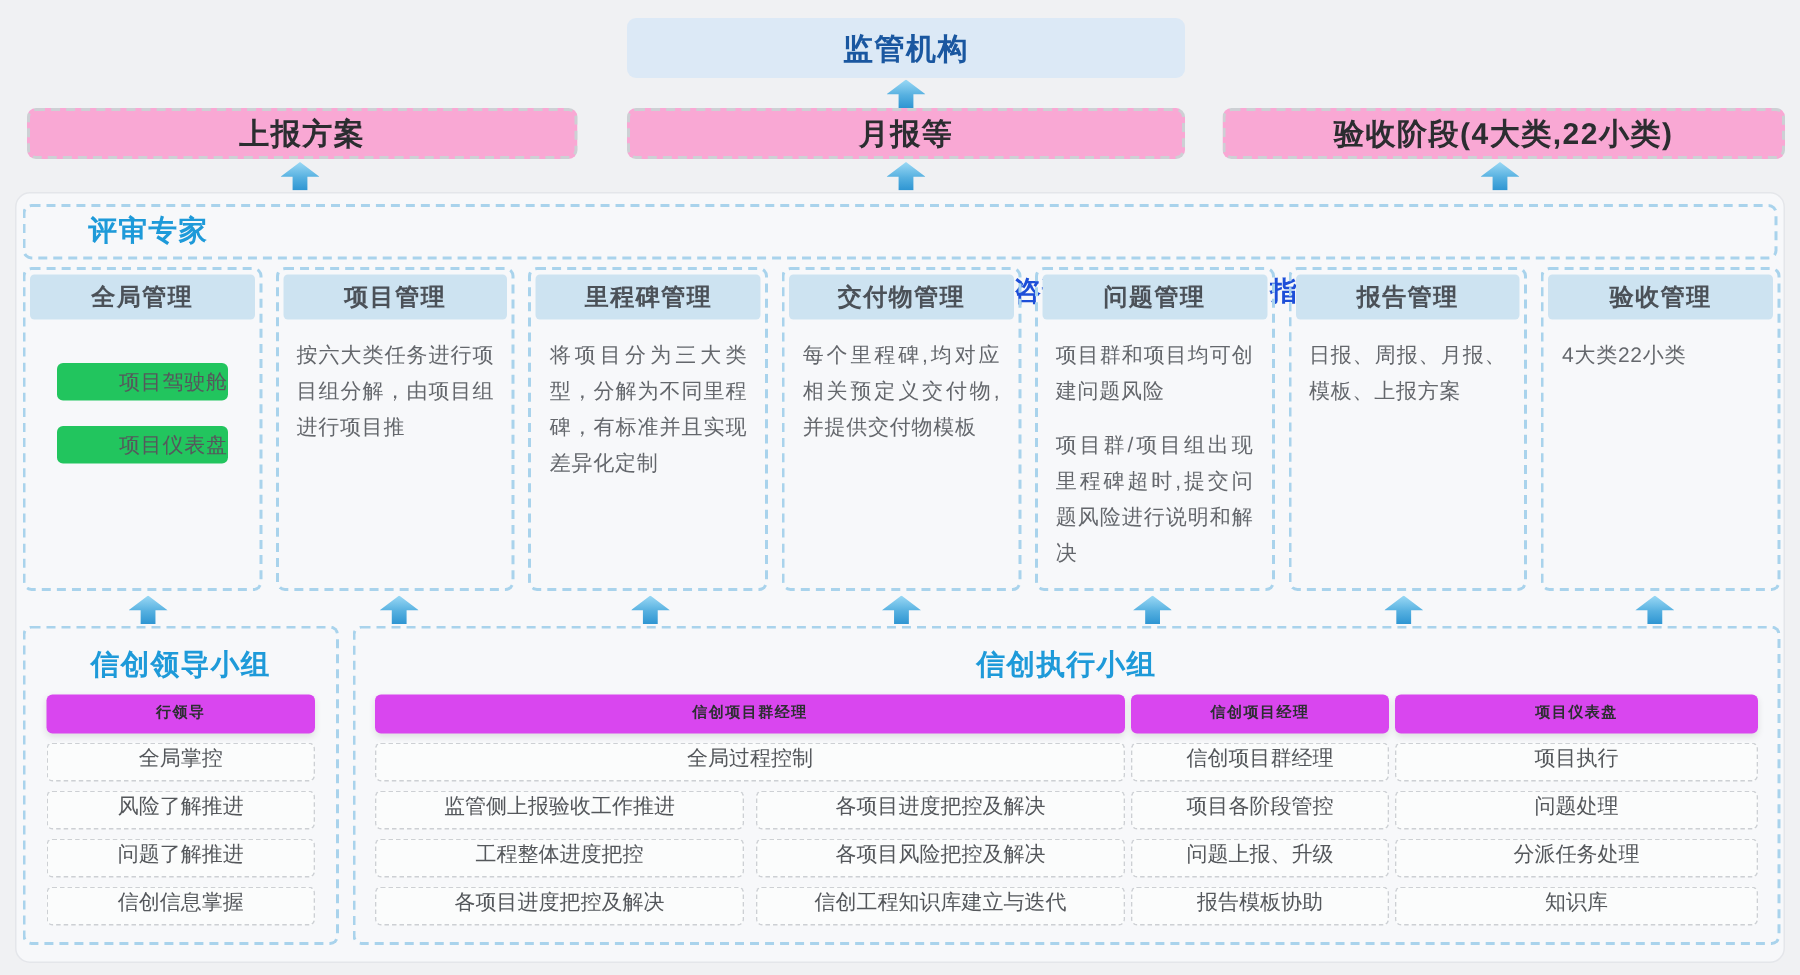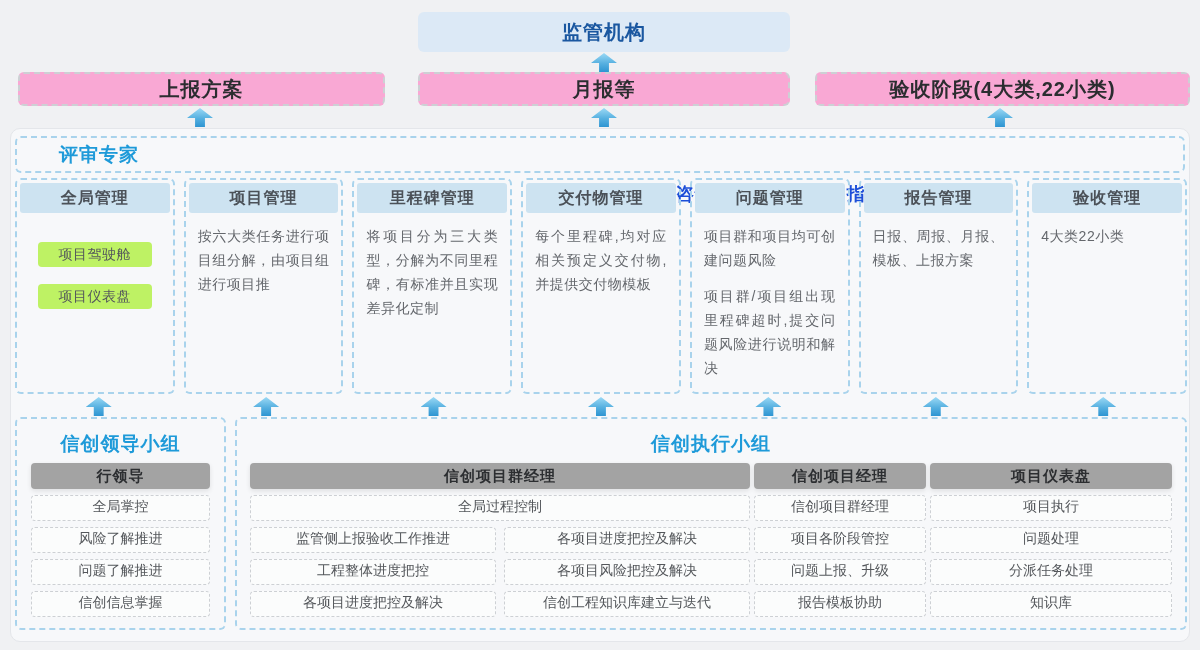--- a/index.html
+++ b/index.html
@@ -70,21 +70,21 @@
     font-size:16px;font-weight:bold;color:#4b5158;letter-spacing:1px;
   }
   .col-body{
     padding:8px 12px 0 12px;
     font-size:14px;line-height:1.72;color:#64676c;
     text-align:justify;letter-spacing:0.5px;
   }
   .col-body p{margin:0 0 12px 0;}
   .chip{
     height:25px;line-height:25px;width:114px;margin:0 auto;
-    background:#bef264;border-radius:4px;text-align:center;
+    background:#22c55e;border-radius:4px;text-align:right;
     font-size:14px;color:#55585c;
   }
   .chip.first{margin-top:18px;}
   .chip.second{margin-top:17px;}
 
   .col-arrows{
     position:absolute;left:4px;top:268px;width:1172px;height:19px;
     display:flex;
   }
   .col-arrows .cell{flex:1;display:flex;justify-content:center;}
@@ -98,23 +98,23 @@
     border:2px dashed #a9d3ec;border-radius:6px;box-sizing:border-box;
   }
   .group-leader{width:211px;}
   .group-exec{flex:1;}
   .group-title{
     margin-top:12px;height:26px;line-height:26px;text-align:center;
     font-size:19px;font-weight:bold;color:#1e9ad9;letter-spacing:1px;
   }
   .role-header{
     height:26px;line-height:26px;text-align:center;
-    background:#a3a3a3;border-radius:4px;
+    background:#d946ef;border-radius:4px;
     box-shadow:0 2px 5px rgba(0,0,0,0.10);
-    font-size:15px;font-weight:bold;color:#2c2e31;letter-spacing:1px;
+    font-size:10px;font-weight:bold;color:#2c2e31;letter-spacing:1px;
   }
   .item{
     height:26px;line-height:22px;text-align:center;
     border:1px dashed #cdd0d4;border-radius:4px;background:#fbfcfc;
     font-size:14px;color:#54575b;box-sizing:border-box;font-family:Liberation Serif, serif;
   }
   .group-leader .role-header{margin:6px 14px 0;}
   .group-leader .item{margin:6px 14px 0;}
 
   .exec-content{

